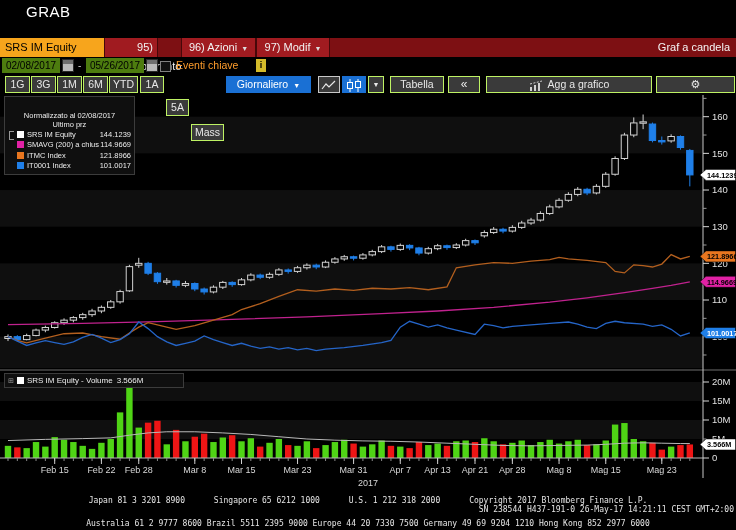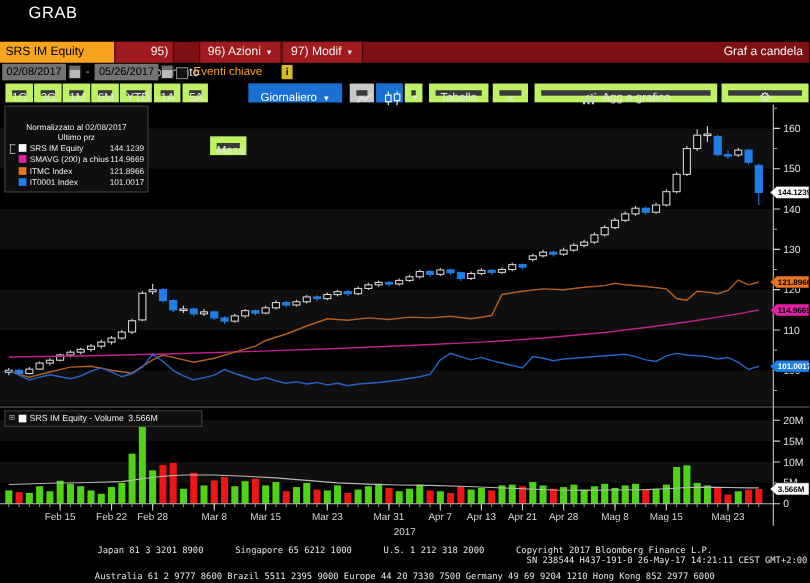--- a/index.html
+++ b/index.html
@@ -12,32 +12,32 @@
   #redbar{left:0;top:38px;width:736px;height:19px;background:#7d1013;}
   #ticker{position:absolute;left:0;top:0;width:104px;height:19px;background:#f7a51c;color:#000;
           font-size:11px;line-height:19px;padding-left:5px;box-sizing:border-box;}
   .rbtn{position:absolute;top:0;height:19px;background:#a01b20;border-left:1px solid #460809;
         border-right:1px solid #460809;color:#f2f2f2;font-size:11px;line-height:19px;
         text-align:center;box-sizing:border-box;}
   .rbtn .dd{font-size:7px;margin-left:4px;color:#ddd;}
   #charttype{position:absolute;right:6px;top:0;color:#f5f5f5;font-size:11px;line-height:19px;}
   
   #row2{left:0;top:58px;width:736px;height:16px;}
-  .datefield{position:absolute;top:0;height:15px;background:#737373;color:#000;font-size:10px;
+  .datefield{position:absolute;top:0;height:15px;background:#4d7c0f;color:#000;font-size:10px;
              line-height:15px;text-align:center;}
   .cal{position:absolute;top:1px;width:12px;height:13px;background:linear-gradient(#6e6e6e 0 4px,#b9b9b9 4px);
        border:1px solid #2a2a2a;box-sizing:border-box;}
   #datesep{position:absolute;left:78px;top:0;color:#ccc;font-size:10px;line-height:15px;}
   #evchk{position:absolute;left:160px;top:3px;width:9px;height:9px;background:#101010;border:1px solid #808080;}
   #evlabel{position:absolute;left:176px;top:0;color:#ff9d2b;font-size:10.5px;line-height:15px;}
   #infobadge{position:absolute;left:256px;top:1px;width:10px;height:13px;background:#d4bb2a;color:#000;
              font-size:9px;font-weight:bold;text-align:center;line-height:13px;}
   
   #row3{left:0;top:76px;width:736px;height:18px;}
-  .tbtn{position:absolute;top:0;height:17px;background:#3a3a3a;border:6px solid #bef264;
+  .tbtn{position:absolute;top:0;height:17px;background:#3a3a3a;border:1px solid #bef264;
         color:#e8e8e8;font-size:10.5px;line-height:15px;text-align:center;box-sizing:border-box;}
   .tbtn.blue{background:#1a70d4;border-color:#1a70d4;color:#fff;}
   .tbtn.sel{border-color:#c8c8c8;}
   .tbtn .dd{font-size:7px;margin-left:5px;}
   .iconbox{display:inline-block;vertical-align:middle;}
   
   #legend{left:4px;top:96px;width:131px;background:rgba(16,16,16,.96);border:1px solid #3c3c3c;
           color:#ededed;font-size:7.5px;padding:14px 3px 3px 3px;box-sizing:border-box;}
   #legend .c{text-align:center;line-height:9px;}
   .lrow{display:flex;align-items:center;height:10.5px;position:relative;padding-left:9px;}
@@ -472,21 +472,21 @@
   </div>
 
   <div id="row3" class="ov">
     <div id="rangebtns">
         <div class="tbtn" style="left: 5px; width: 25px;">1G</div>
         <div class="tbtn" style="left: 31px; width: 25px;">3G</div>
         <div class="tbtn" style="left: 57px; width: 25px;">1M</div>
         <div class="tbtn" style="left: 83px; width: 25px;">6M</div>
         <div class="tbtn" style="left: 109px; width: 29px;">YTD</div>
         <div class="tbtn" style="left: 140px; width: 24px;">1A</div>
-        <div class="tbtn" style="left: 166px; width: 23px;">5A</div>
+        <div class="tbtn" style="left: 166px; width: 23px; margin-top: 23px;">5A</div>
         <div class="tbtn" style="left: 191px; width: 33px; margin-top: 48px;">Mass</div>
       </div>
     <div class="tbtn blue" style="left:226px;width:85px;">
       <span>Giornaliero</span><span class="dd">▼</span>
     </div>
     <div class="tbtn sel" style="left:318px;width:22px;">
       <svg class="iconbox" width="16" height="12">
           <polyline points="1,10 5,5 8,8 14,2" stroke="#e8e8e8" fill="none" stroke-width="1.2"></polyline>
         </svg>
     </div>

